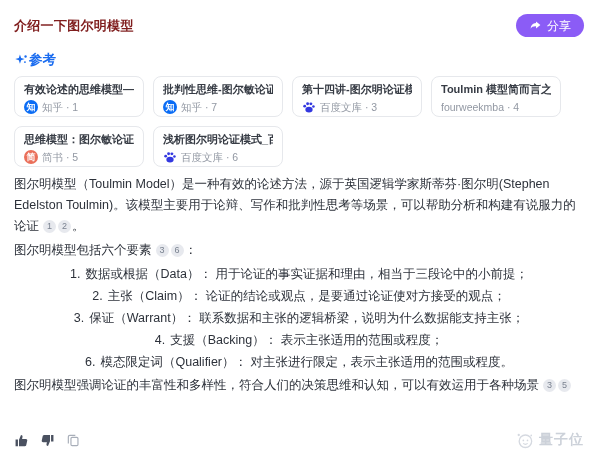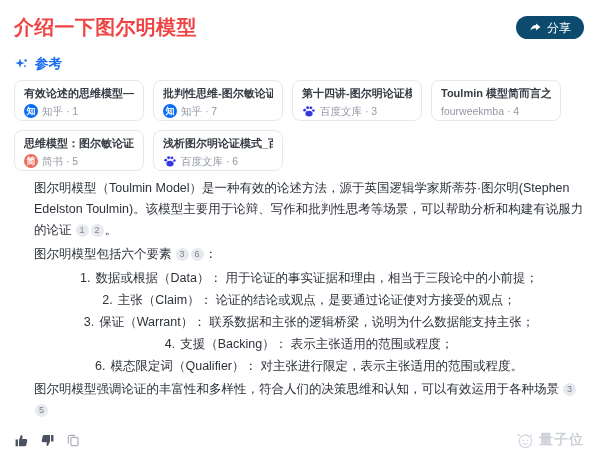--- a/index.html
+++ b/index.html
@@ -5,31 +5,31 @@
   * { box-sizing: border-box; }
   html,body { margin:0; padding:0; background:#f3f4f6; }
   .page {
     position:relative; width:600px; height:459px; margin:0 auto;
     background:#ffffff; overflow:hidden;
     font-family:"Liberation Sans","DejaVu Sans",sans-serif;
     padding:14px 16px 8px 14px; color:#2c313a;
   }
   
   .title-row { display:flex; justify-content:space-between; align-items:center; }
-  .q-title { font-size:20px; font-weight:700; color:#ef4444; letter-spacing:.3px; }
+  .q-title { font-size:13px; font-weight:700; color:#7f1d1d; letter-spacing:.3px; }
   .hdr-btns { display:flex; align-items:center; gap:8px; }
   .pill {
     display:inline-flex; align-items:center; gap:5px; border-radius:999px;
     font-size:12px; padding:5px 13px; cursor:pointer; line-height:1;
   }
   .pill.like { border:1px solid #dde0e5; background:#fff; color:#3c434d; }
-  .pill.share { border:none; background:#0c4a6e; color:#fff; }
+  .pill.share { border:none; background:#8b5cf6; color:#fff; }
   
   .section-head {
-    display:flex; align-items:center; gap:6px;
+    display:flex; align-items:center; 
     color:#1a6cf0; font-size:13.5px; font-weight:700;
   }
   .sh-ref { margin-top:14px; }
   .sh-ans { margin-top:19px; }
   
   .cards { display:flex; flex-wrap:wrap; gap:9px; margin-top:7px; width:570px; }
   .card {
     width:130px; height:41px; border:1px solid #e6e8ec; border-radius:8px;
     background:#fff; padding:6px 9px 5px 9px; cursor:pointer;
   }
@@ -42,21 +42,21 @@
     font-size:10.5px; color:#9298a3; line-height:14px; white-space:nowrap;
   }
   .src-badge {
     width:14px; height:14px; border-radius:50%; color:#fff; flex:0 0 14px;
     font-size:9px; font-weight:700; display:flex; align-items:center; justify-content:center;
   }
   .badge-zhihu { background:#0a6cf5; }
   .badge-jianshu { background:#ea6f5a; }
   .paw-ic { flex:0 0 14px; }
   
-  .answer { margin-top:7px; font-size:12.5px; color:#2c313a;margin-left:20px; }
+  .answer { margin-top:7px; font-size:12.5px; color:#2c313a; }
   .para { line-height:21px; margin:0 0 3px 0; }
   .lead { line-height:21px; margin:2px 0 3px 0; }
   .olist { margin:0;text-align:center; }
   .oitem { line-height:20px; margin:2px 0; }
   .oitem .num { margin-right:5px; }
   .outro { line-height:21px; margin:3px 0 0 0; }
   .cite {
     display:inline-block; width:13px; height:13px; line-height:13px;
     border-radius:50%; background:#e7e9ee; color:#7a8290; text-align:center;
     font-size:9px; vertical-align:1px; margin:0 1px; cursor:pointer;

